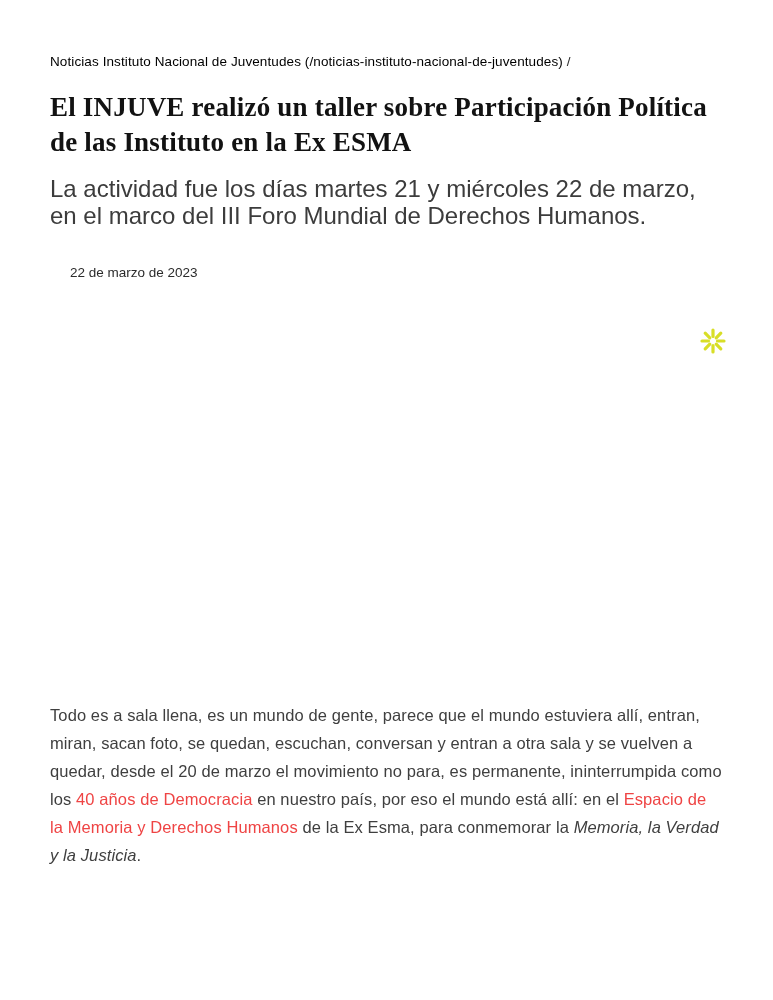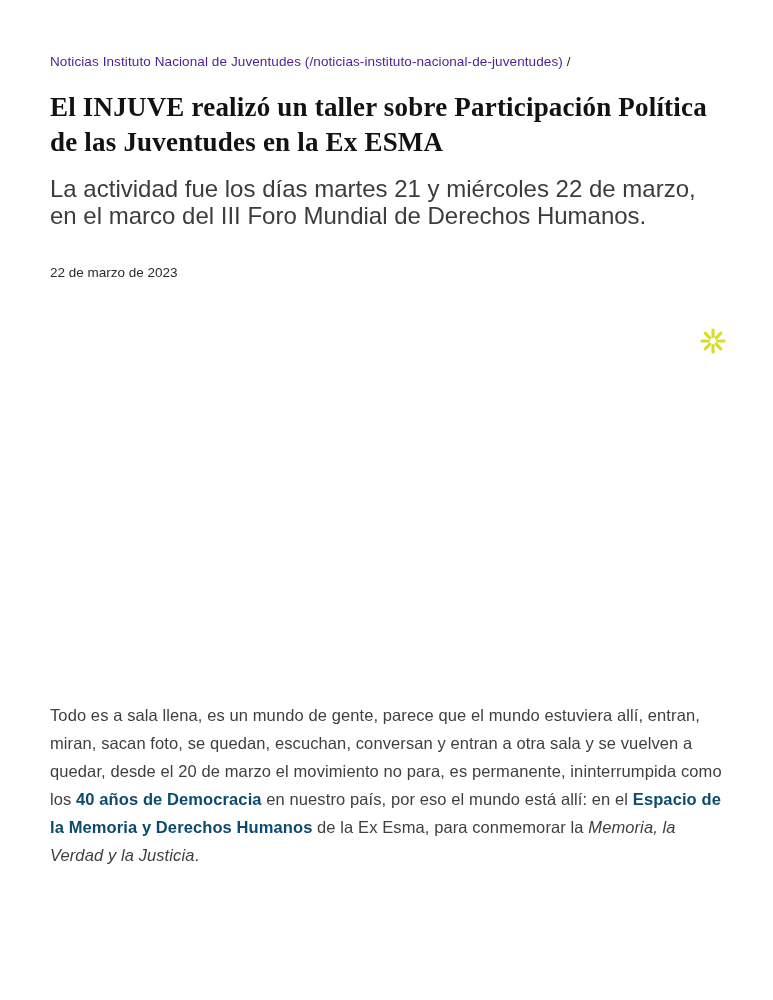--- a/index.html
+++ b/index.html
@@ -13,21 +13,21 @@
   .page { padding: 54px 50px 40px 50px; }
 
   .breadcrumb {
     font-size: 13.5px;
     line-height: 16px;
     color: #2b2b2b;
     margin-bottom: 20px;
     letter-spacing: 0.1px;
   }
   .breadcrumb a {
-    color: #4c1d95;
+    color: #000000;
     text-decoration: none;
     cursor: pointer;
   }
 
   .article-title {
     font-family: "Liberation Serif", serif;
     font-weight: 700;
     font-size: 27px;
     line-height: 1.28;
     color: #121212;
@@ -41,20 +41,21 @@
     line-height: 27px;
     color: #3c3c3c;
     margin-bottom: 36px;
     max-width: 660px;
   }
 
   .date {
     font-size: 13.5px;
     line-height: 16px;
     color: #2b2b2b;
+    margin-left: 20px;
   }
 
   .media {
     position: relative;
     height: 420px;
   }
   .loader {
     position: absolute;
     top: 46px;
     right: -4px;
@@ -64,33 +65,33 @@
   }
   .loader svg { display: block; }
 
   .body-text {
     font-size: 16.5px;
     line-height: 28px;
     color: #3f3f3f;
     max-width: 673px;
     letter-spacing: 0.1px;
   }
-  .body-text strong { color: #0c4a6e; font-weight: 700; }
+  .body-text strong { color: #ef4444; font-weight: 400; }
   .body-text em { font-style: italic; }
 </style>
 </head>
 <body>
 
 <div class="page">
 
   <nav class="breadcrumb">
     <a>Noticias Instituto Nacional de Juventudes (/noticias-instituto-nacional-de-juventudes)</a><span> /</span>
   </nav>
 
-  <h1 class="article-title">El INJUVE realizó un taller sobre Participación Política de las Juventudes en la Ex ESMA</h1>
+  <h1 class="article-title">El INJUVE realizó un taller sobre Participación Política de las Instituto en la Ex ESMA</h1>
 
   <p class="lead">La actividad fue los días martes 21 y miércoles 22 de marzo, en el marco del III Foro Mundial de Derechos Humanos.</p>
 
   <div class="date">22 de marzo de 2023</div>
 
   <div class="media">
     <span class="loader">
       <svg width="28" height="28" viewBox="0 0 28 28" aria-hidden="true">
         <g fill="none" stroke-width="3.2" stroke-linecap="round" stroke="#d8de27">
           <line x1="14" y1="3" x2="14" y2="9.5"></line>

